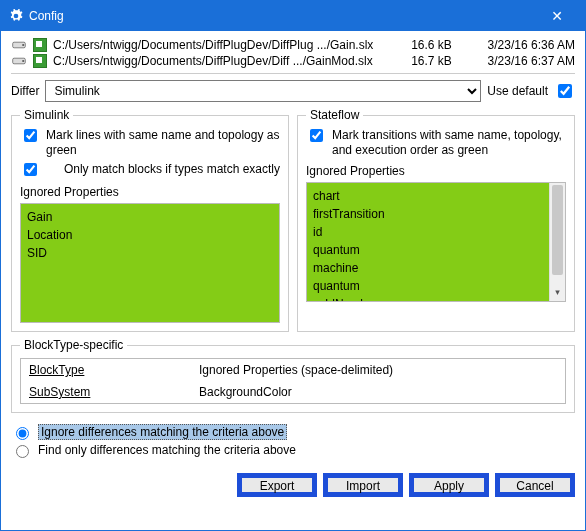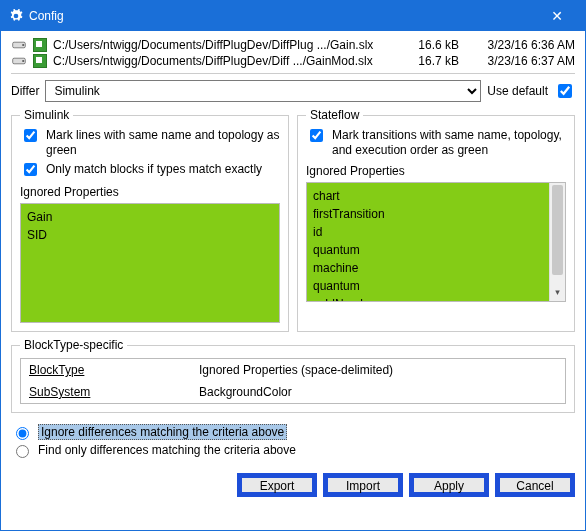--- a/index.html
+++ b/index.html
@@ -10,30 +10,30 @@
 .titlebar .title { flex: 1; font-size: 12px; }
 .titlebar .close { width: 40px; text-align: center; font-size: 14px; cursor: pointer; }
 .body { flex: 1; padding: 6px 10px 10px 10px; display: flex; flex-direction: column; gap: 6px; }
 .files { border-bottom: 1px solid #ccc; padding-bottom: 4px; }
 .filerow { display: flex; align-items: center; gap: 6px; padding: 1px 0; }
 .filerow .ico { width: 16px; height: 14px; display: flex; align-items: center; justify-content: center; }
 .filerow .ico.disk svg { width: 14px; height: 12px; }
 .filerow .ico.doc { background: #3a9b35; border: 1px solid #2a7a25; position: relative; width: 14px; height: 14px; }
 .filerow .ico.doc::after { content: ""; position: absolute; left: 2px; top: 2px; width: 6px; height: 6px; background: #fff; }
 .filerow .path { flex: 1; color: #000; white-space: nowrap; overflow: hidden; }
-.filerow .size { width: 55px; text-align: right; color: #000; }
+.filerow .size { width: 55px; text-align: center; color: #000; }
 .filerow .date { width: 110px; text-align: right; color: #000; }
 .differ-row { display: flex; align-items: center; gap: 6px; }
 .differ-row select { flex: 1; height: 22px; border: 1px solid #7a7a7a; background: #fff; padding: 0 4px; }
 .differ-row input[type=checkbox] { width: 14px; height: 14px; }
 .panels { display: flex; gap: 8px; }
 fieldset { border: 1px solid #ccc; padding: 6px 8px 8px 8px; margin: 0; }
 legend { padding: 0 4px; color: #000; }
 .panel { flex: 1; display: flex; flex-direction: column; gap: 4px; }
-.chk { display: flex; align-items: flex-start; gap: 6px; }
+.chk { display: flex; align-items: flex-start; gap: 6px; justify-content: space-between; }
 .chk input { margin-top: 1px; }
 .chk label { line-height: 1.25; }
 .proplabel { margin-top: 2px; }
 .listbox { border: 1px solid #bbb; background: #84cc16; padding: 4px 6px; height: 120px; overflow: hidden; position: relative; }
 .listbox.scroll { padding-right: 18px; }
 .listbox .item { padding: 2px 0; }
 .scrollbar { position: absolute; right: 0; top: 0; bottom: 0; width: 16px; background: #f0f0f0; border-left: 1px solid #ddd; }
 .scrollbar .thumb { position: absolute; left: 2px; right: 2px; top: 2px; height: 90px; background: #c8c8c8; border-radius: 2px; }
 .scrollbar .arrow { position: absolute; left: 0; right: 0; height: 14px; text-align: center; font-size: 9px; color: #555; }
 .scrollbar .arrow.up { top: 0; }
@@ -106,20 +106,21 @@
             <input type="checkbox" checked="" style="">
             <label>Mark lines with same name and topology as green</label>
           </div>
         <div class="chk">
             <input type="checkbox" checked="" style="">
             <label>Only match blocks if types match exactly</label>
           </div>
         <div class="proplabel">Ignored Properties</div>
         <div class="listbox">
           <div class="item">Gain</div>
+          <div class="item">Location</div>
           <div class="item">SID</div>
         </div>
       </fieldset>
 
       <fieldset class="panel">
         <legend>Stateflow</legend>
         <div class="chk">
             <input type="checkbox" checked="" style="">
             <label>Mark transitions with same name, topology, and execution order as green</label>
           </div>

